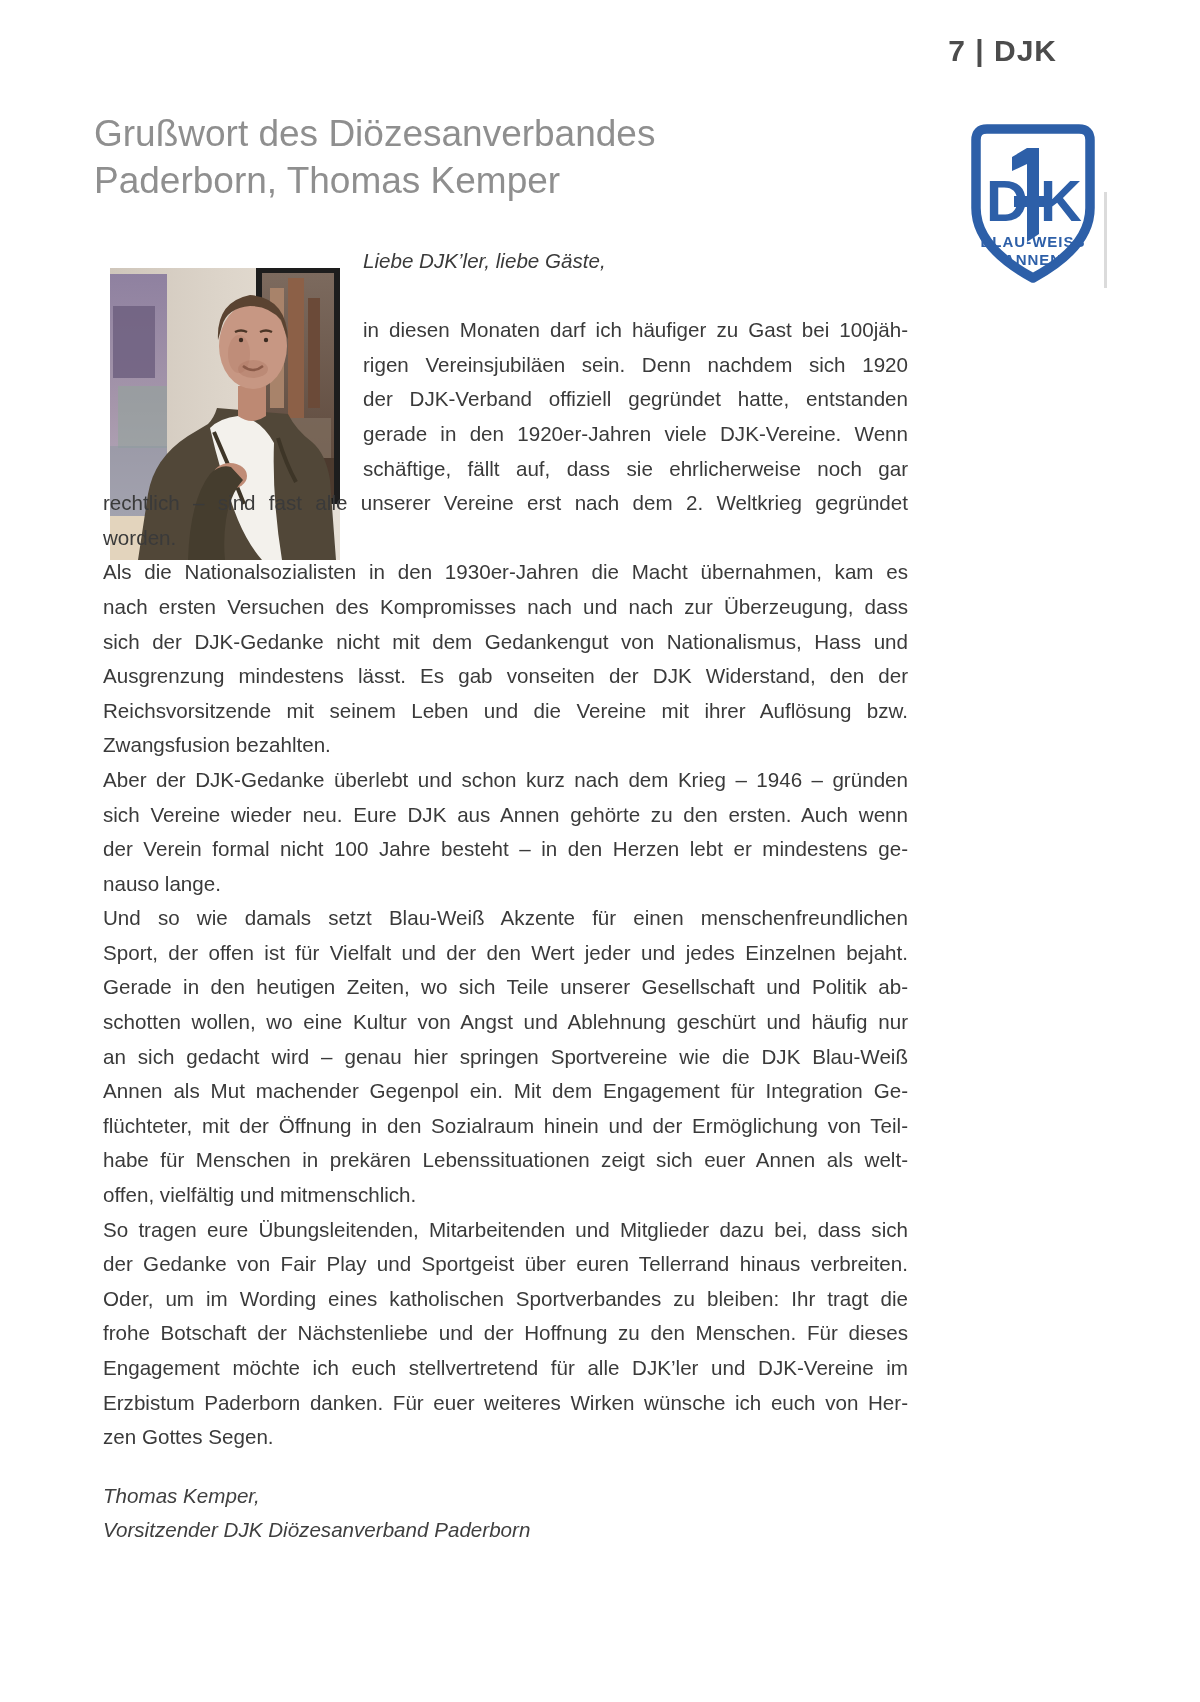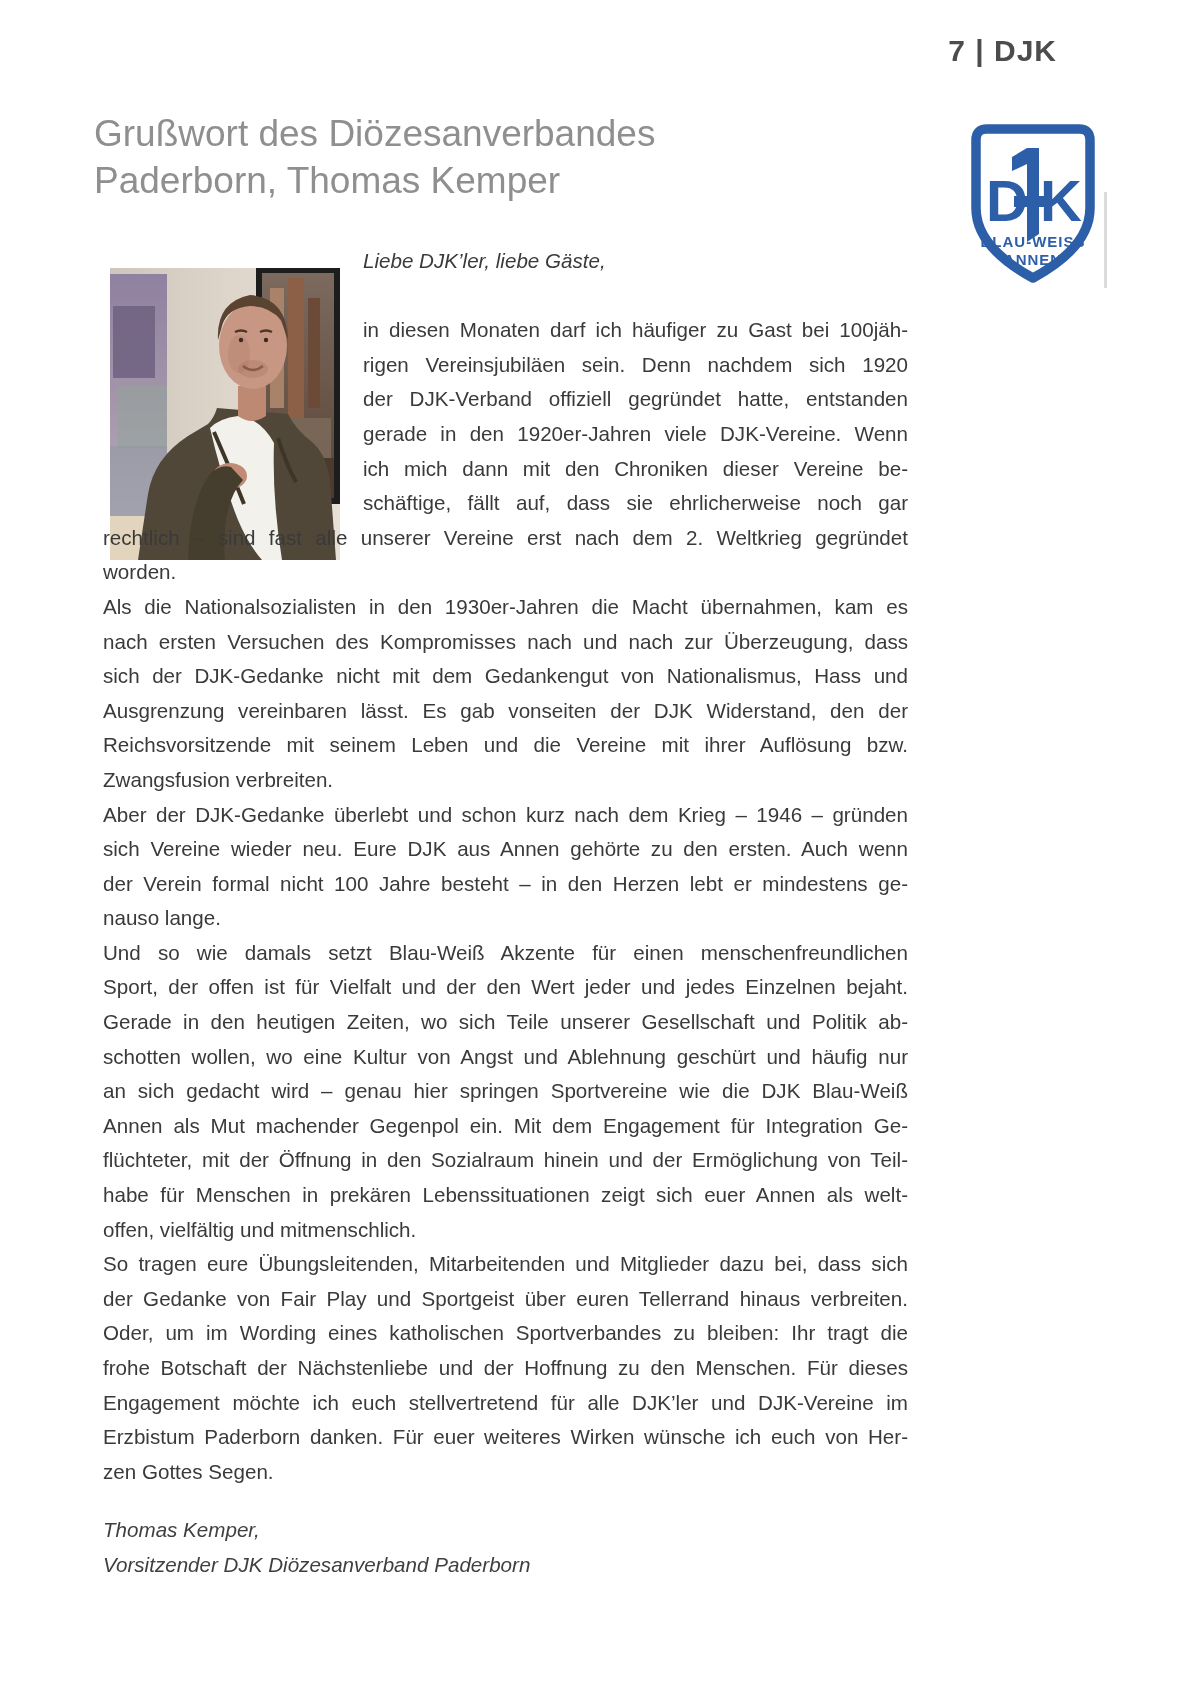--- a/index.html
+++ b/index.html
@@ -123,30 +123,29 @@
   </svg>
 
   <div class="content">
     <div class="salutation">Liebe DJK’ler, liebe Gäste,</div>
     <div class="spacer"></div>
     <div>
         <div class="bline indent">in diesen Monaten darf ich häufiger zu Gast bei 100jäh-</div>
         <div class="bline indent">rigen Vereinsjubiläen sein. Denn nachdem sich 1920</div>
         <div class="bline indent">der DJK-Verband offiziell gegründet hatte, entstanden</div>
         <div class="bline indent">gerade in den 1920er-Jahren viele DJK-Vereine. Wenn</div>
-        <div class="bline indent">ich mich dann mit den Chroniken dieser Vereine be-</div>
         <div class="bline indent">schäftige, fällt auf, dass sie ehrlicherweise noch gar</div>
         <div class="bline">rechtlich – sind fast alle unserer Vereine erst nach dem 2. Weltkrieg gegründet</div>
         <div class="bline final">worden.</div>
         <div class="bline">Als die Nationalsozialisten in den 1930er-Jahren die Macht übernahmen, kam es</div>
         <div class="bline">nach ersten Versuchen des Kompromisses nach und nach zur Überzeugung, dass</div>
         <div class="bline">sich der DJK-Gedanke nicht mit dem Gedankengut von Nationalismus, Hass und</div>
-        <div class="bline">Ausgrenzung vereinbaren lässt. Es gab vonseiten der DJK Widerstand, den der</div>
+        <div class="bline">Ausgrenzung mindestens lässt. Es gab vonseiten der DJK Widerstand, den der</div>
         <div class="bline">Reichsvorsitzende mit seinem Leben und die Vereine mit ihrer Auflösung bzw.</div>
-        <div class="bline final">Zwangsfusion verbreiten.</div>
+        <div class="bline final">Zwangsfusion bezahlten.</div>
         <div class="bline">Aber der DJK-Gedanke überlebt und schon kurz nach dem Krieg – 1946 – gründen</div>
         <div class="bline">sich Vereine wieder neu. Eure DJK aus Annen gehörte zu den ersten. Auch wenn</div>
         <div class="bline">der Verein formal nicht 100 Jahre besteht – in den Herzen lebt er mindestens ge-</div>
         <div class="bline final">nauso lange.</div>
         <div class="bline">Und so wie damals setzt Blau-Weiß Akzente für einen menschenfreundlichen</div>
         <div class="bline">Sport, der offen ist für Vielfalt und der den Wert jeder und jedes Einzelnen bejaht.</div>
         <div class="bline">Gerade in den heutigen Zeiten, wo sich Teile unserer Gesellschaft und Politik ab-</div>
         <div class="bline">schotten wollen, wo eine Kultur von Angst und Ablehnung geschürt und häufig nur</div>
         <div class="bline">an sich gedacht wird – genau hier springen Sportvereine wie die DJK Blau-Weiß</div>
         <div class="bline">Annen als Mut machender Gegenpol ein. Mit dem Engagement für Integration Ge-</div>

